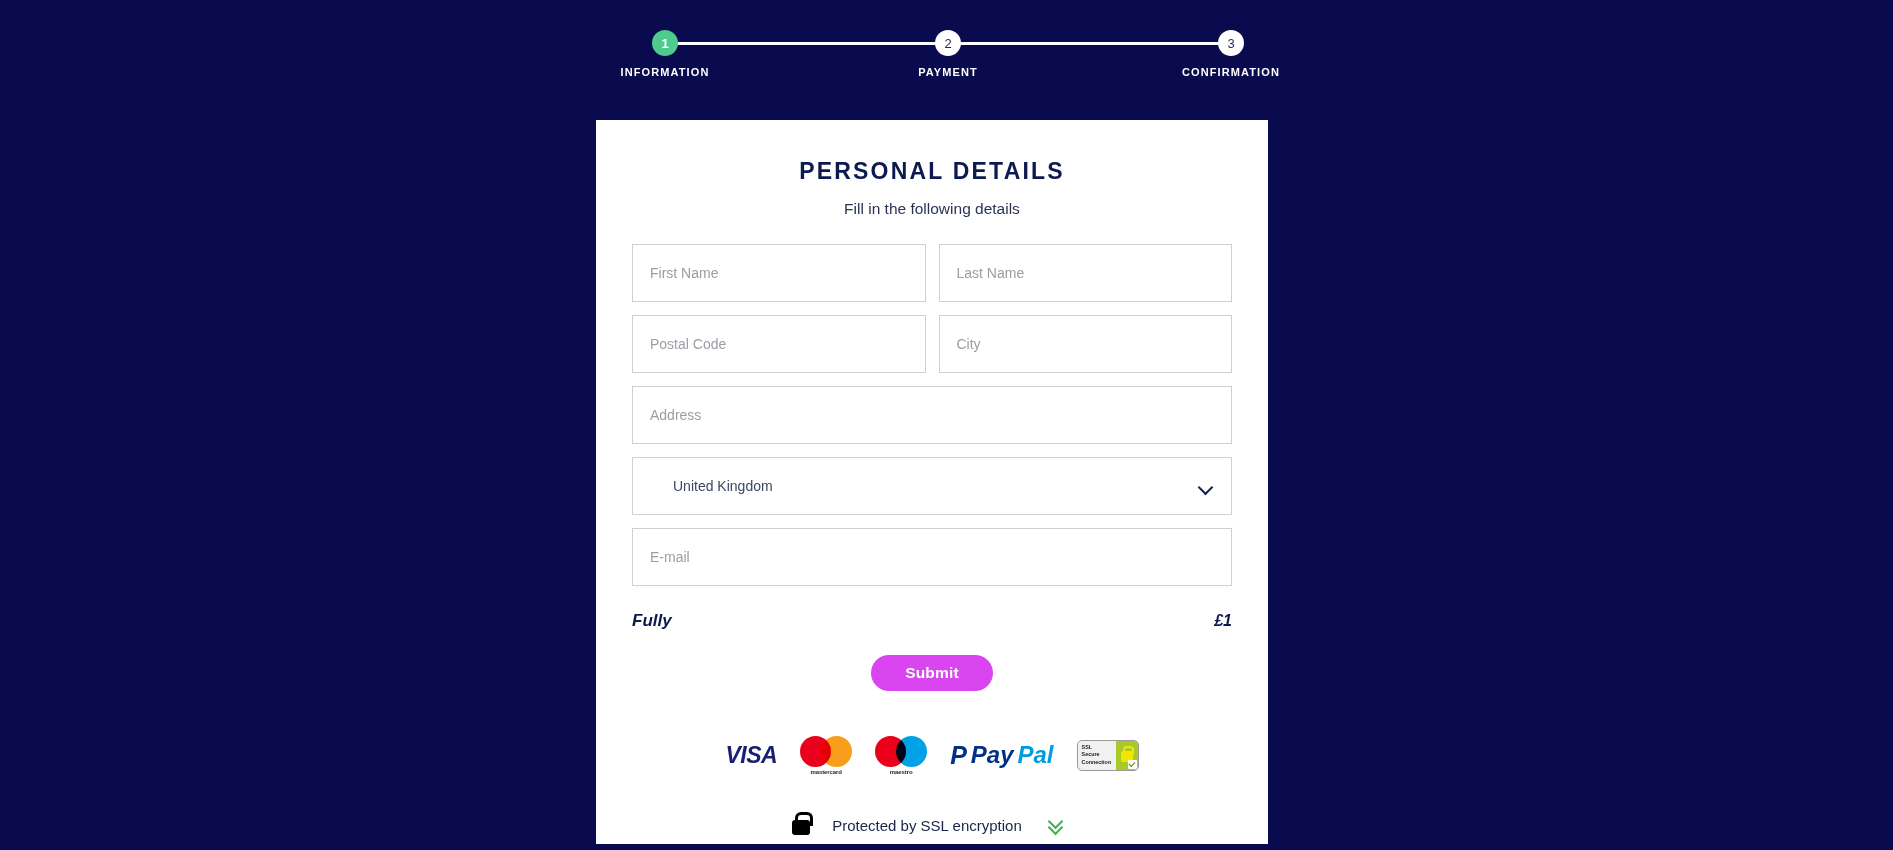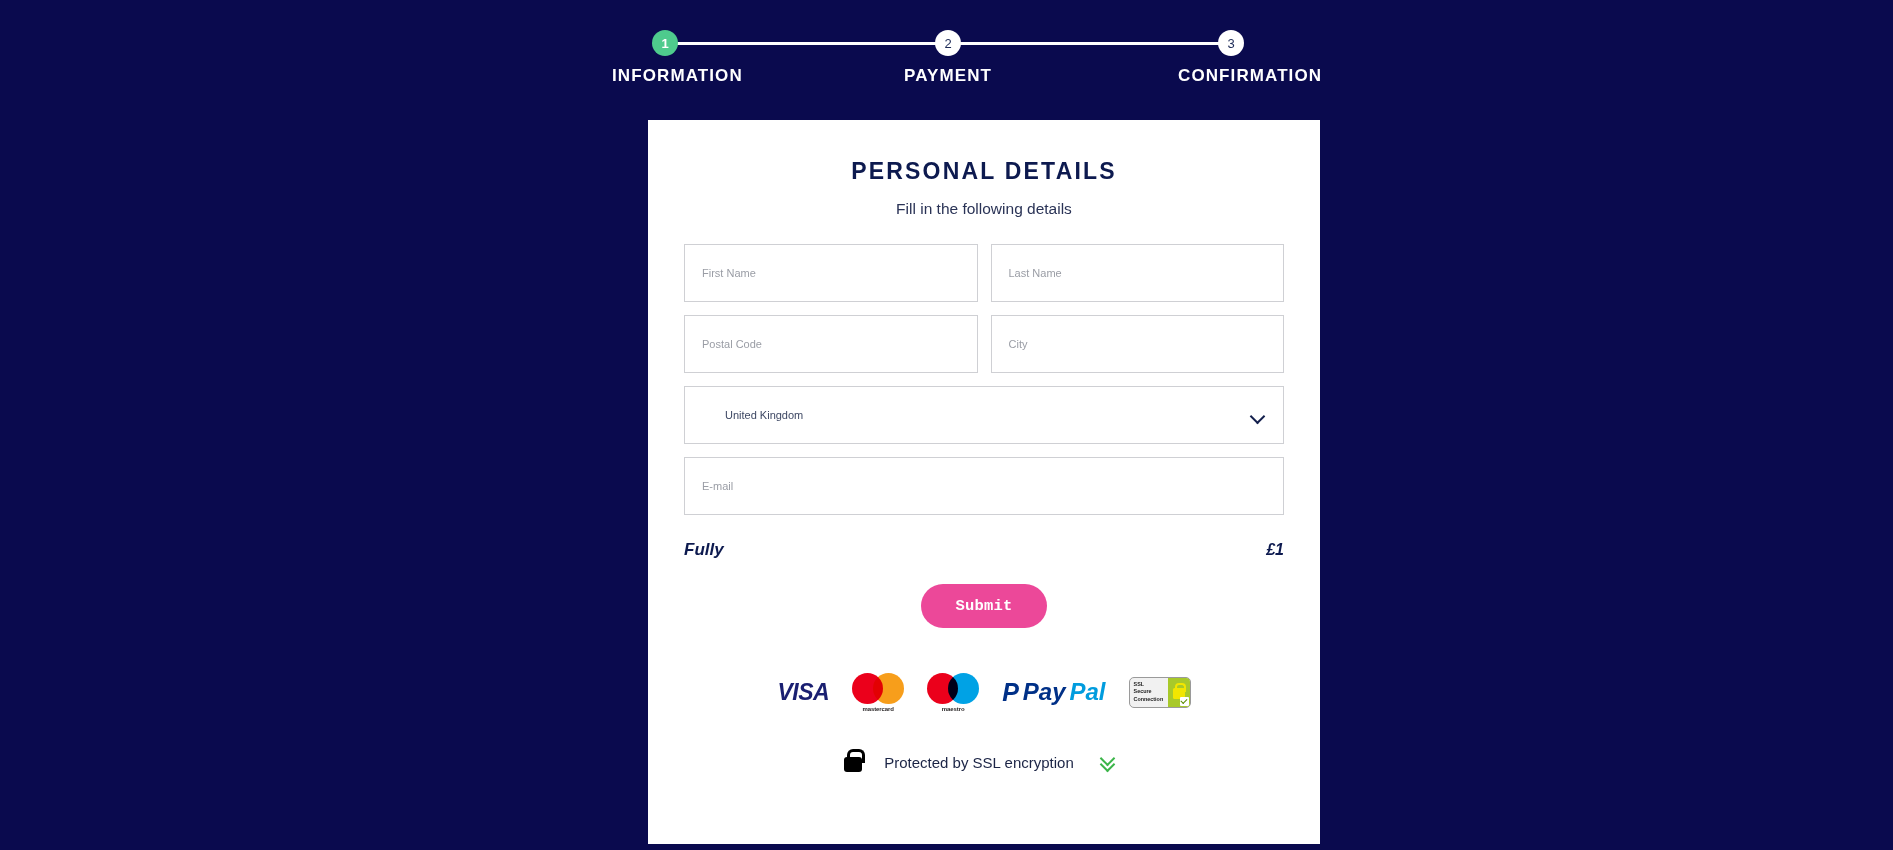--- a/index.html
+++ b/index.html
@@ -69,30 +69,30 @@
     color: #ffffff;
   }
   .step-circle.inactive {
     background: #ffffff;
     color: #1c2a57;
     font-weight: 400;
   }
 
   .step-label {
     margin-top: 10px;
-    font-size: 17px;
+    font-size: 11px;
     font-weight: 700;
     letter-spacing: 1.1px;
     color: #ffffff;
   }
 
   
   .card {
     position: absolute;
-    left: 648px;
+    left: 596px;
     top: 120px;
     width: 672px;
     min-height: 724px;
     background: #ffffff;
     padding: 26px 36px 0;
   }
 
   .card-title {
     text-align: center;
     font-size: 23px;
@@ -125,21 +125,21 @@
     flex: 1;
     height: 58px;
     border: 1px solid #cfd0d4;
     background: #ffffff;
     display: flex;
     align-items: center;
     padding: 0 17px;
   }
 
   .field-text {
-    font-size: 11px;
+    font-size: 14px;
     color: #9a9da5;
     font-family: "Liberation Sans", sans-serif;
   }
   .field-text.filled { color: #3d4763; }
 
   .field.full { width: 100%; }
 
   .select-field {
     position: relative;
     justify-content: space-between;
@@ -181,29 +181,29 @@
     color: #0d1a4f;
   }
 
   
   .submit-wrap {
     display: flex;
     justify-content: center;
     margin-top: 24px;
   }
   .submit-btn {
-    background: #ec4899;
+    background: #d946ef;
     color: #ffffff;
     border: none;
     border-radius: 26px;
-    height: 44px;
+    height: 36px;
     padding: 0 34px;
     font-size: 15.5px;
     font-weight: 700;
-    font-family: Liberation Mono, monospace;
+    font-family: Liberation Sans, sans-serif;
     cursor: pointer;
     letter-spacing: 0.2px;
   }
 
   
   .logos {
     display: flex;
     align-items: center;
     justify-content: center;
     gap: 23px;
@@ -374,20 +374,25 @@
 
       <div class="form-row">
         <div class="field">
           <span class="field-text">Postal Code</span>
         </div>
         <div class="field">
           <span class="field-text">City</span>
         </div>
       </div>
 
+      <div class="form-row">
+        <div class="field full">
+          <span class="field-text">Address</span>
+        </div>
+      </div>
 
       <div class="form-row">
         <div class="field full select-field">
           <span class="field-text filled">United Kingdom</span>
           <span class="chevron-down"></span>
         </div>
       </div>
 
       <div class="form-row">
         <div class="field full">

